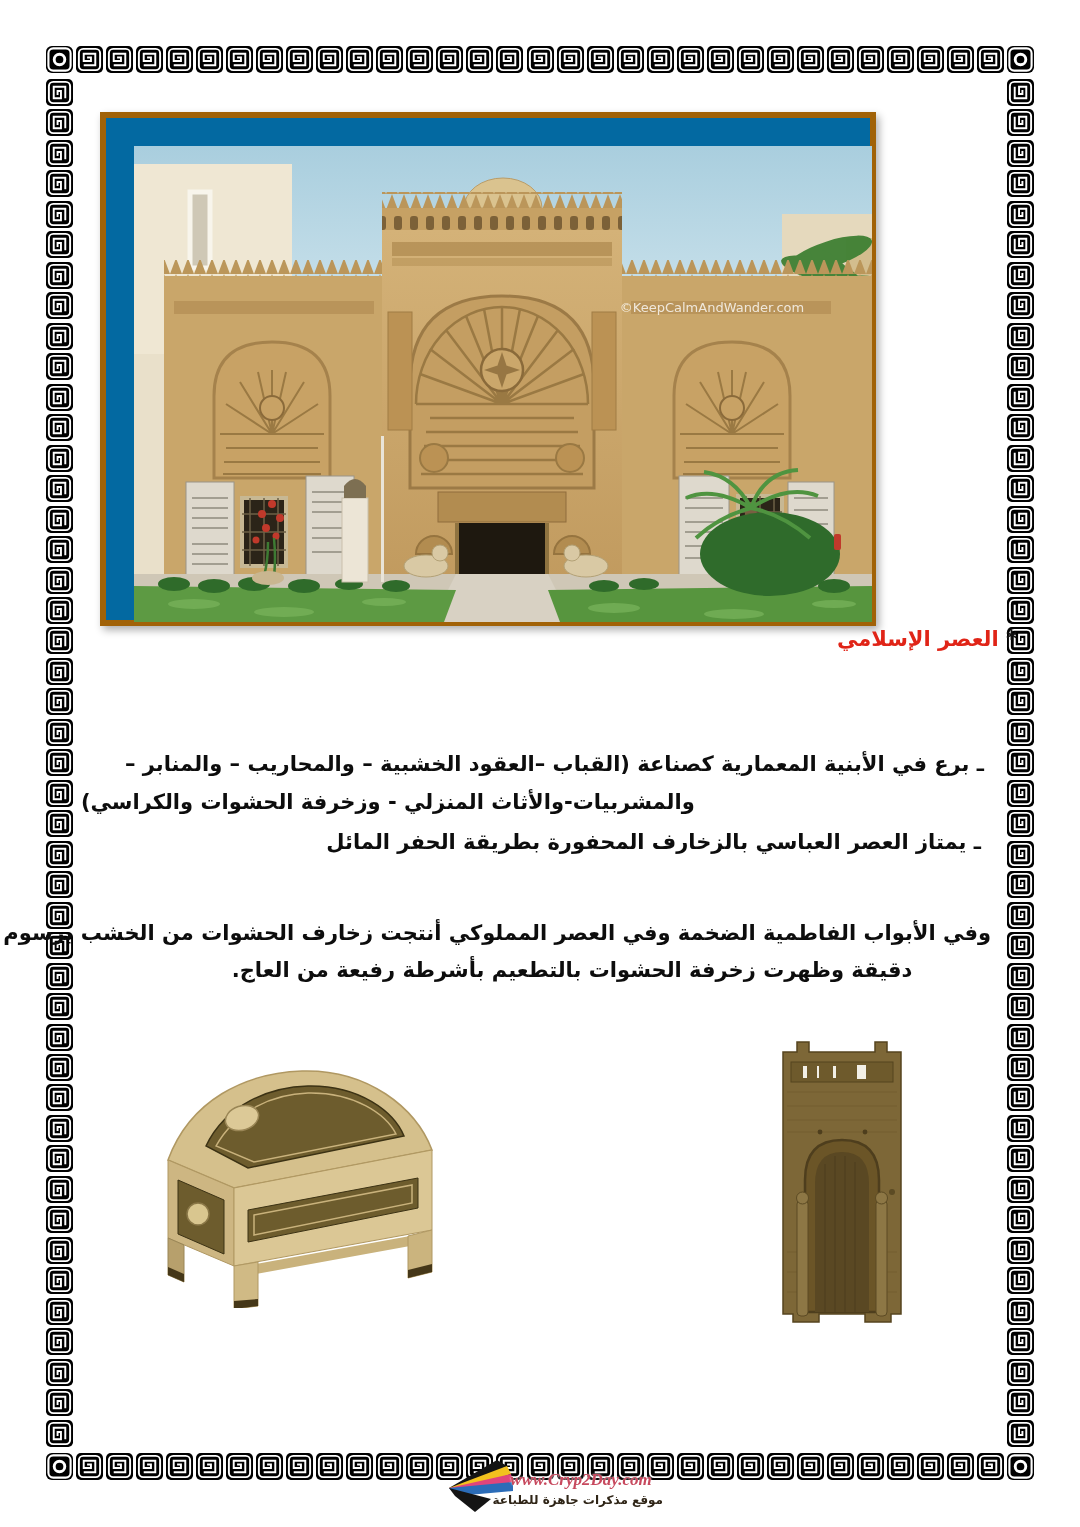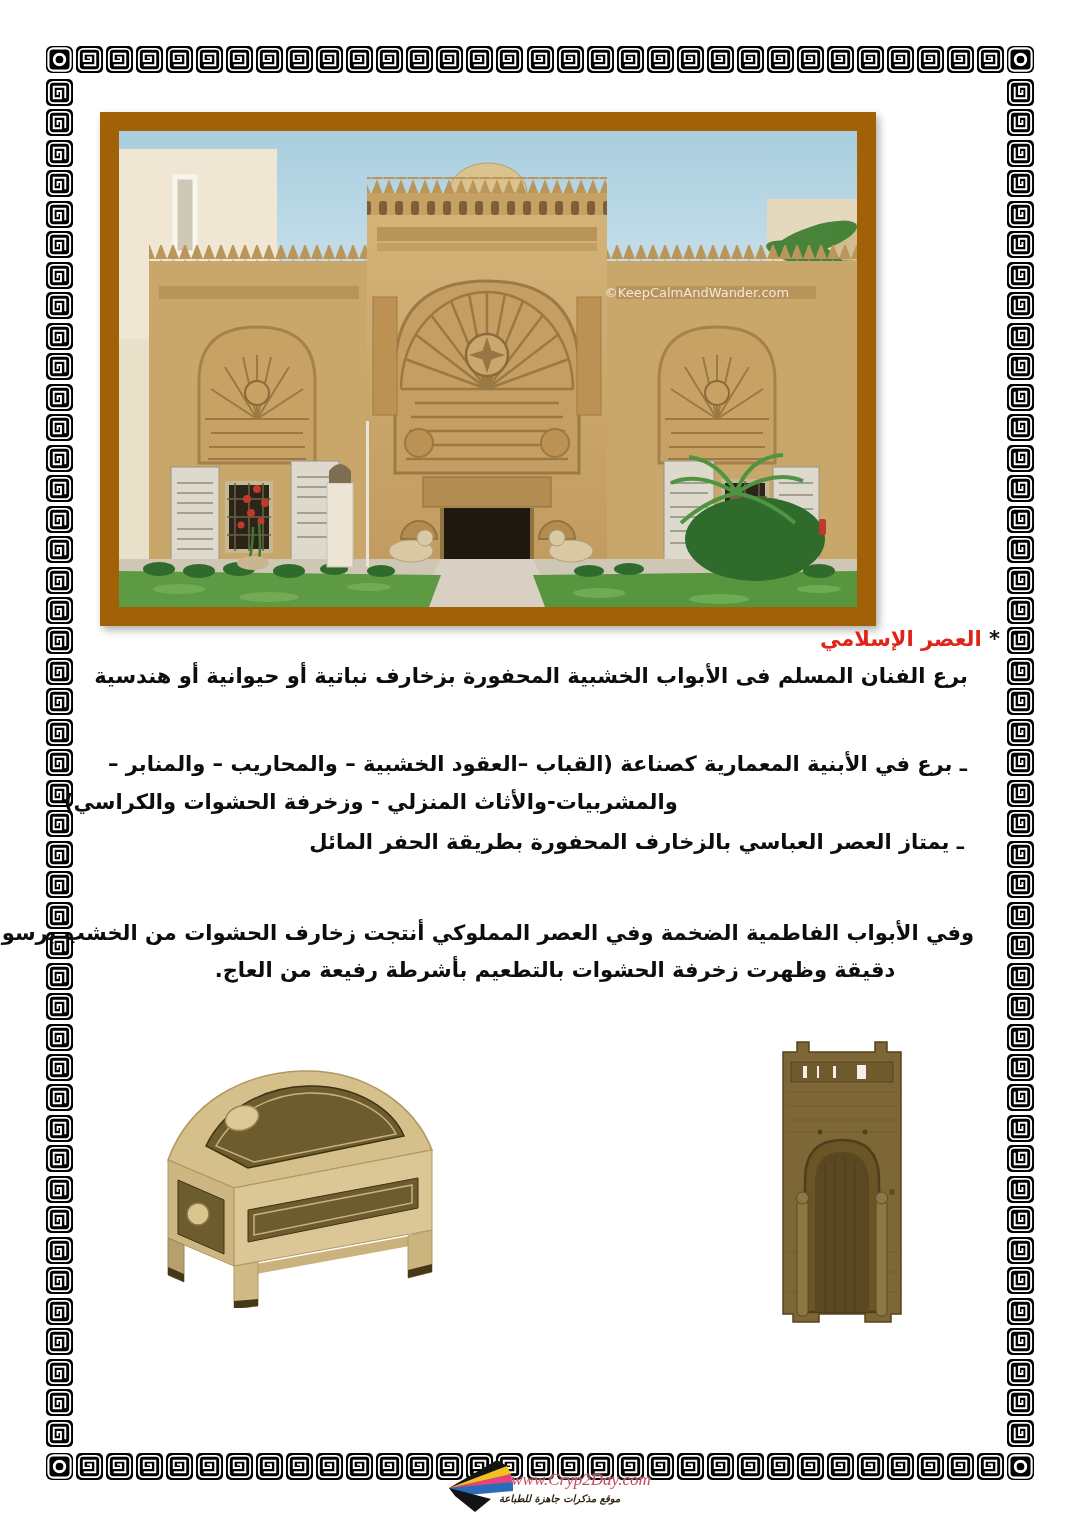--- a/index.html
+++ b/index.html
@@ -12,26 +12,26 @@
   .border-row{position:absolute;display:flex;justify-content:space-between}
   #border-top{left:46px;top:46px;width:988px;height:27px}
   #border-bottom{left:46px;top:1453px;width:988px;height:27px}
   #border-left{left:46px;top:79px;width:27px;height:1368px;flex-direction:column}
   #border-right{left:1007px;top:79px;width:27px;height:1368px;flex-direction:column}
   .tile{width:27px;height:27px;flex:0 0 27px}
   .tile svg{display:block;width:27px;height:27px}
   
   .photo-frame{
     position:absolute;left:100px;top:112px;width:776px;height:514px;
-    background:#a16207;border:1px solid #a16207;padding:18px;
+    background:#0369a1;border:6px solid #a16207;padding:28px;
     box-shadow:3px 4px 8px rgba(0,0,0,0.32);
   }
   .photo-frame svg{display:block}
   
-  .content{position:absolute;left:46px;top:0;width:958px;height:1279px}
+  .content{position:absolute;left:63px;top:0;width:958px;height:1279px}
   .heading{
     position:absolute;top:627px;right:4px;direction:rtl;white-space:nowrap;
     font-size:21px;font-weight:bold;color:var(--heading-red,#e02417);
   }
   .heading .marker{color:#111;font-weight:bold}
   .bline{
     position:absolute;width:100%;direction:rtl;text-align:right;
     font-size:21px;font-weight:bold;color:#0d0d0d;white-space:nowrap;
   }
   .l1{top:664px;padding-right:36px}
@@ -43,27 +43,27 @@
   .l7{top:921px;padding-right:30px}
   .l8{top:958px;text-align:center;padding-left:60px}
   
   .chest-img{position:absolute;left:150px;top:1058px}
   .mihrab-img{position:absolute;left:745px;top:1032px}
   
   .footer-logo{position:absolute;left:443px;top:1446px;width:220px;height:76px;z-index:6}
   .footer-logo .arrow{position:absolute;left:2px;top:8px}
   .footer-site{
     position:absolute;left:56px;top:24px;width:164px;text-align:center;
-    font-family:"Liberation Serif",serif;font-style:italic;font-weight:normal;
+    font-family:"Liberation Serif",serif;font-style:italic;font-weight:bold;
     font-size:17px;color:var(--footer-site-red,#c7495e);
     text-shadow:0 0 2px #ffffff;white-space:nowrap;
   }
   .footer-tagline{
-    position:absolute;left:56px;top:47px;width:164px;text-align:left;direction:rtl;
-    font-size:10px;font-weight:bold;color:#2f2517;white-space:nowrap;font-style:italic;
+    position:absolute;left:56px;top:47px;width:164px;text-align:center;direction:rtl;
+    font-size:12px;font-weight:bold;color:#2f2517;white-space:nowrap;
   }
 </style>
 </head>
 <body>
 
 <div id="border-top" class="border-row">
     <div class="tile">
       <svg viewBox="0 0 28 28">
         <rect width="28" height="28" rx="6" fill="#000"></rect>
         <rect x="2.5" y="2.5" width="23" height="23" rx="5" fill="none" stroke="#fff" stroke-width="2.2"></rect>
@@ -1336,21 +1336,20 @@
 
     <rect x="700" y="388" width="7" height="16" rx="2" fill="#c0392b"></rect>
   </svg>
 </div>
 
 <div class="content">
   <div class="heading">
     <span class="marker">*</span>
     <span>العصر الإسلامي</span>
   </div>
-  <div class="bline l1">برع الفنان المسلم فى الأبواب الخشبية المحفورة بزخارف نباتية أو حيوانية أو هندسية</div>
   <div class="bline l4">والمشربيات-والأثاث المنزلي - وزخرفة الحشوات والكراسي)</div>
   <div class="bline l3">ـ برع في الأبنية المعمارية كصناعة (القباب –العقود الخشبية – والمحاريب – والمنابر –</div>
   <div class="bline l5">ـ يمتاز العصر العباسي بالزخارف المحفورة بطريقة الحفر المائل</div>
   <div class="bline l7">وفي الأبواب الفاطمية الضخمة وفي العصر المملوكي أنتجت زخارف الحشوات من الخشب برسوم</div>
   <div class="bline l8">دقيقة وظهرت زخرفة الحشوات بالتطعيم بأشرطة رفيعة من العاج.</div>
 </div>
 
 <div class="chest-img">
   <svg width="300" height="250" viewBox="0 0 300 250">
 

